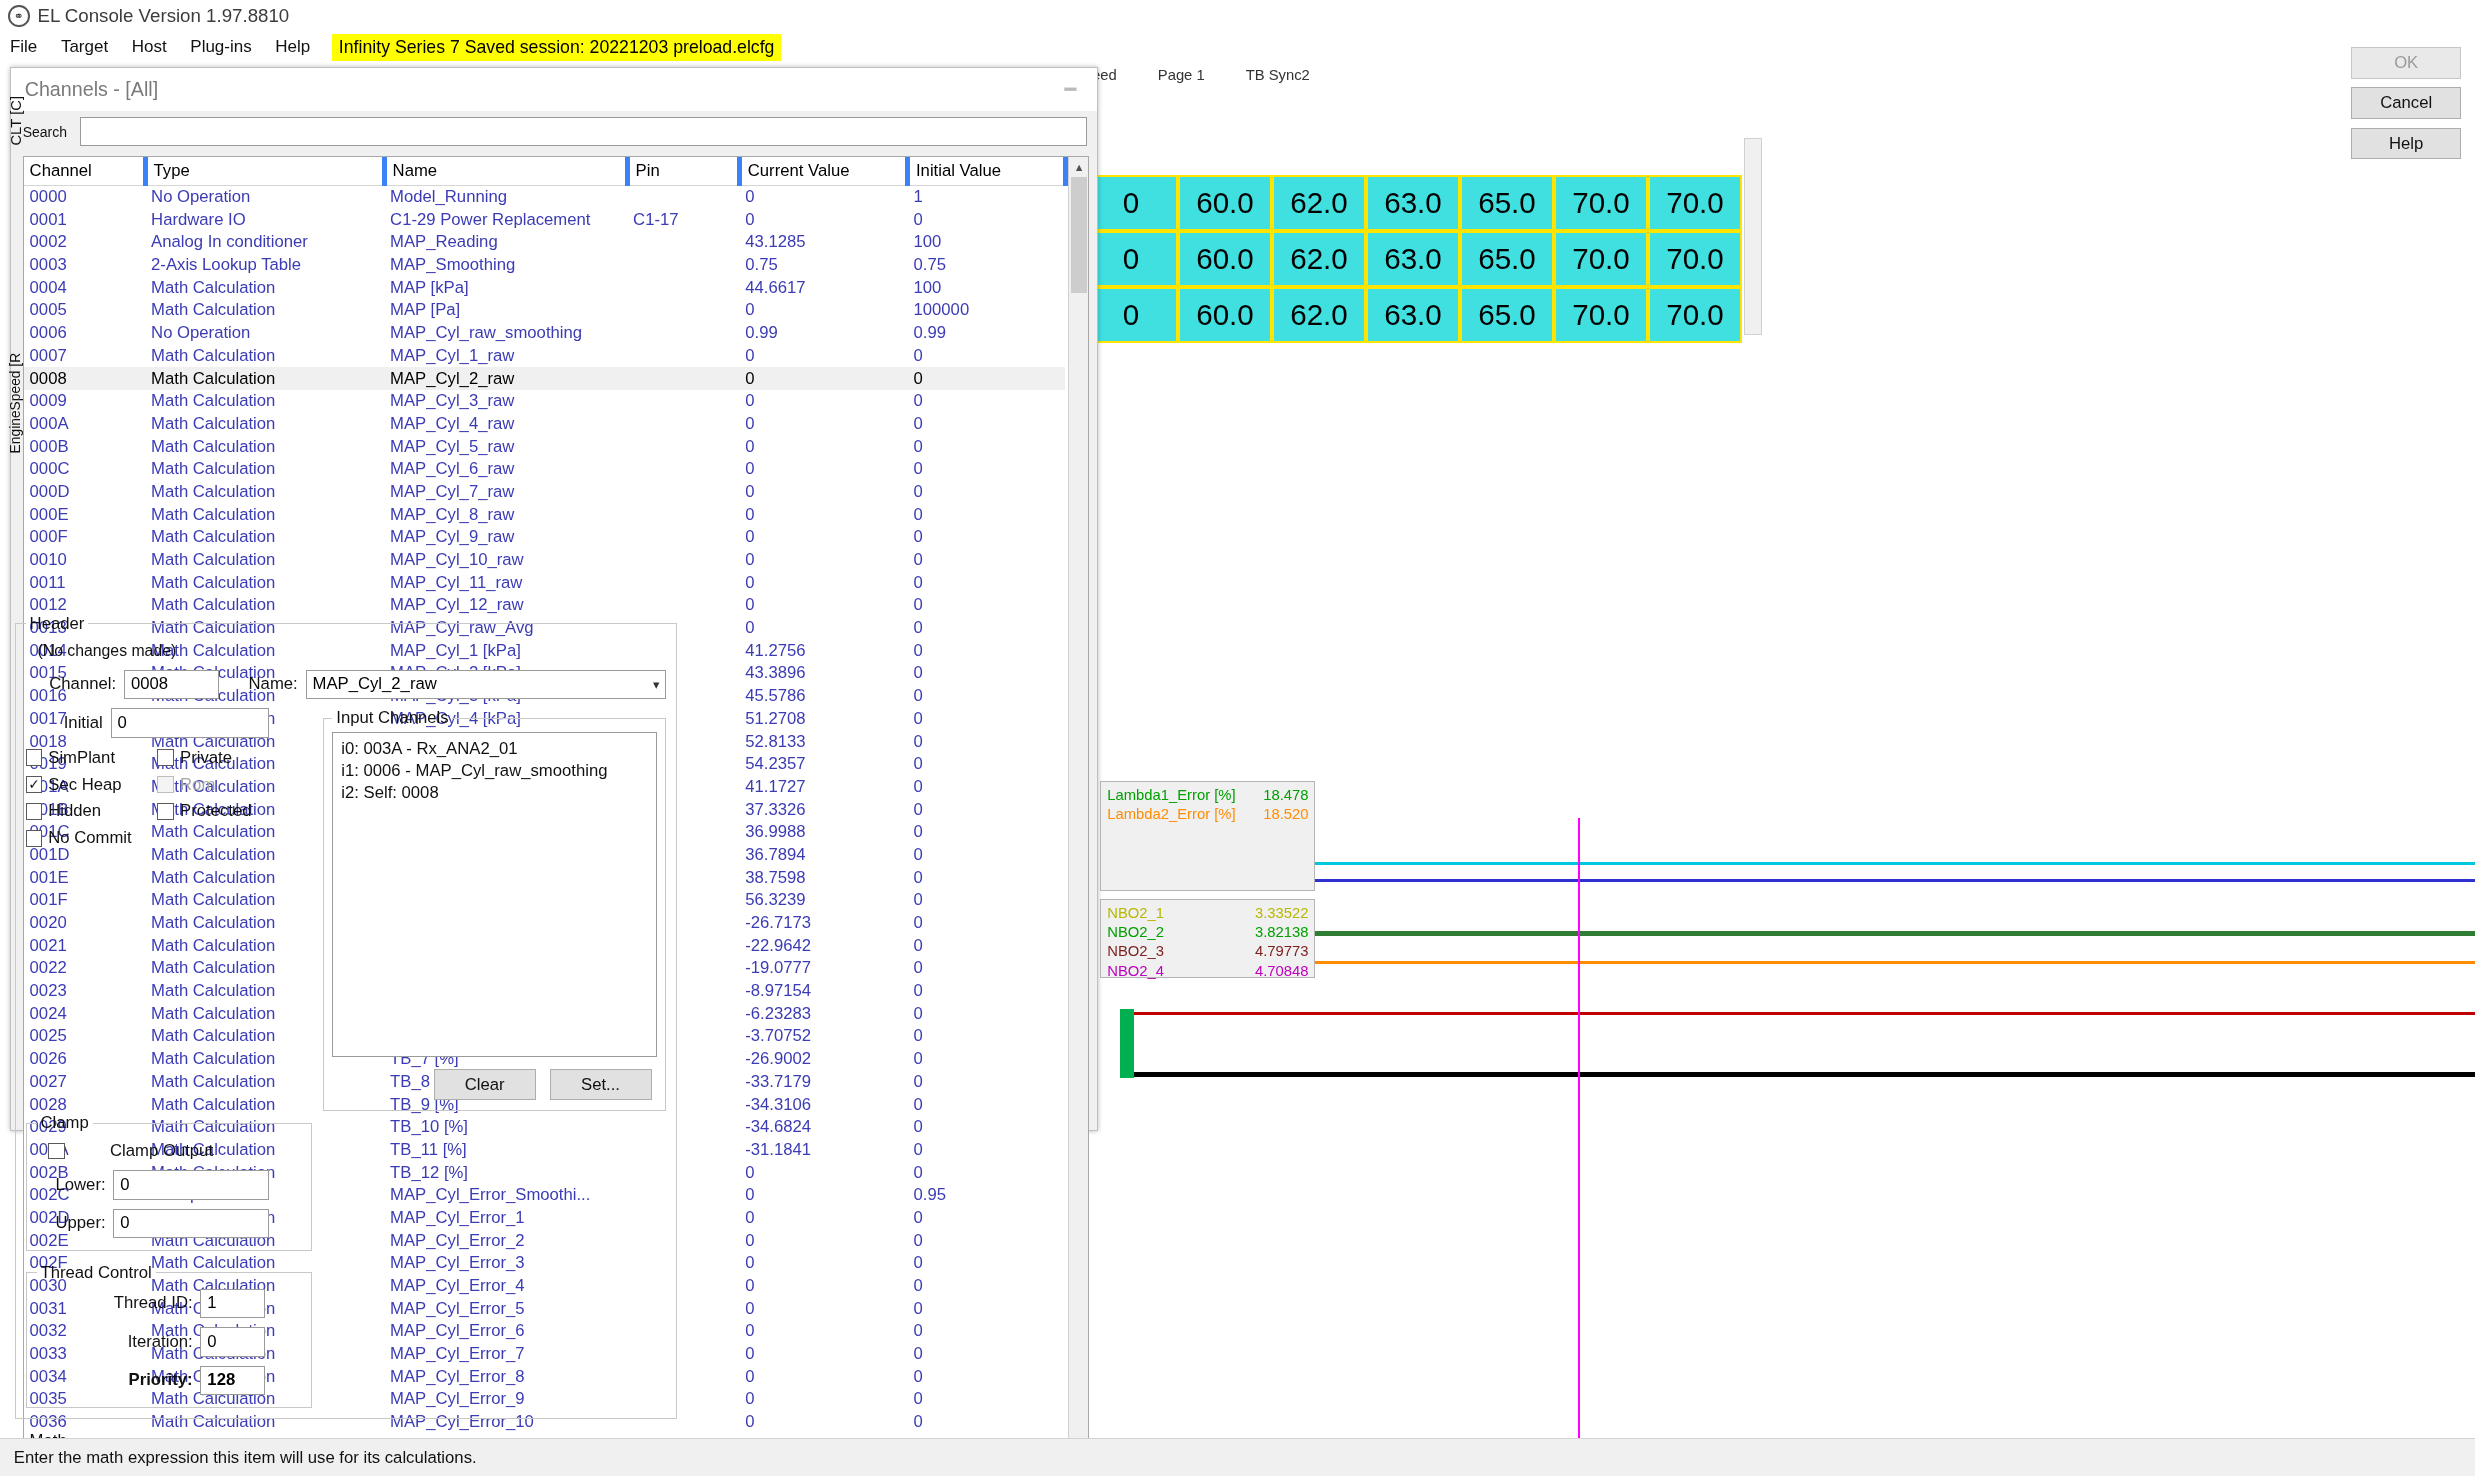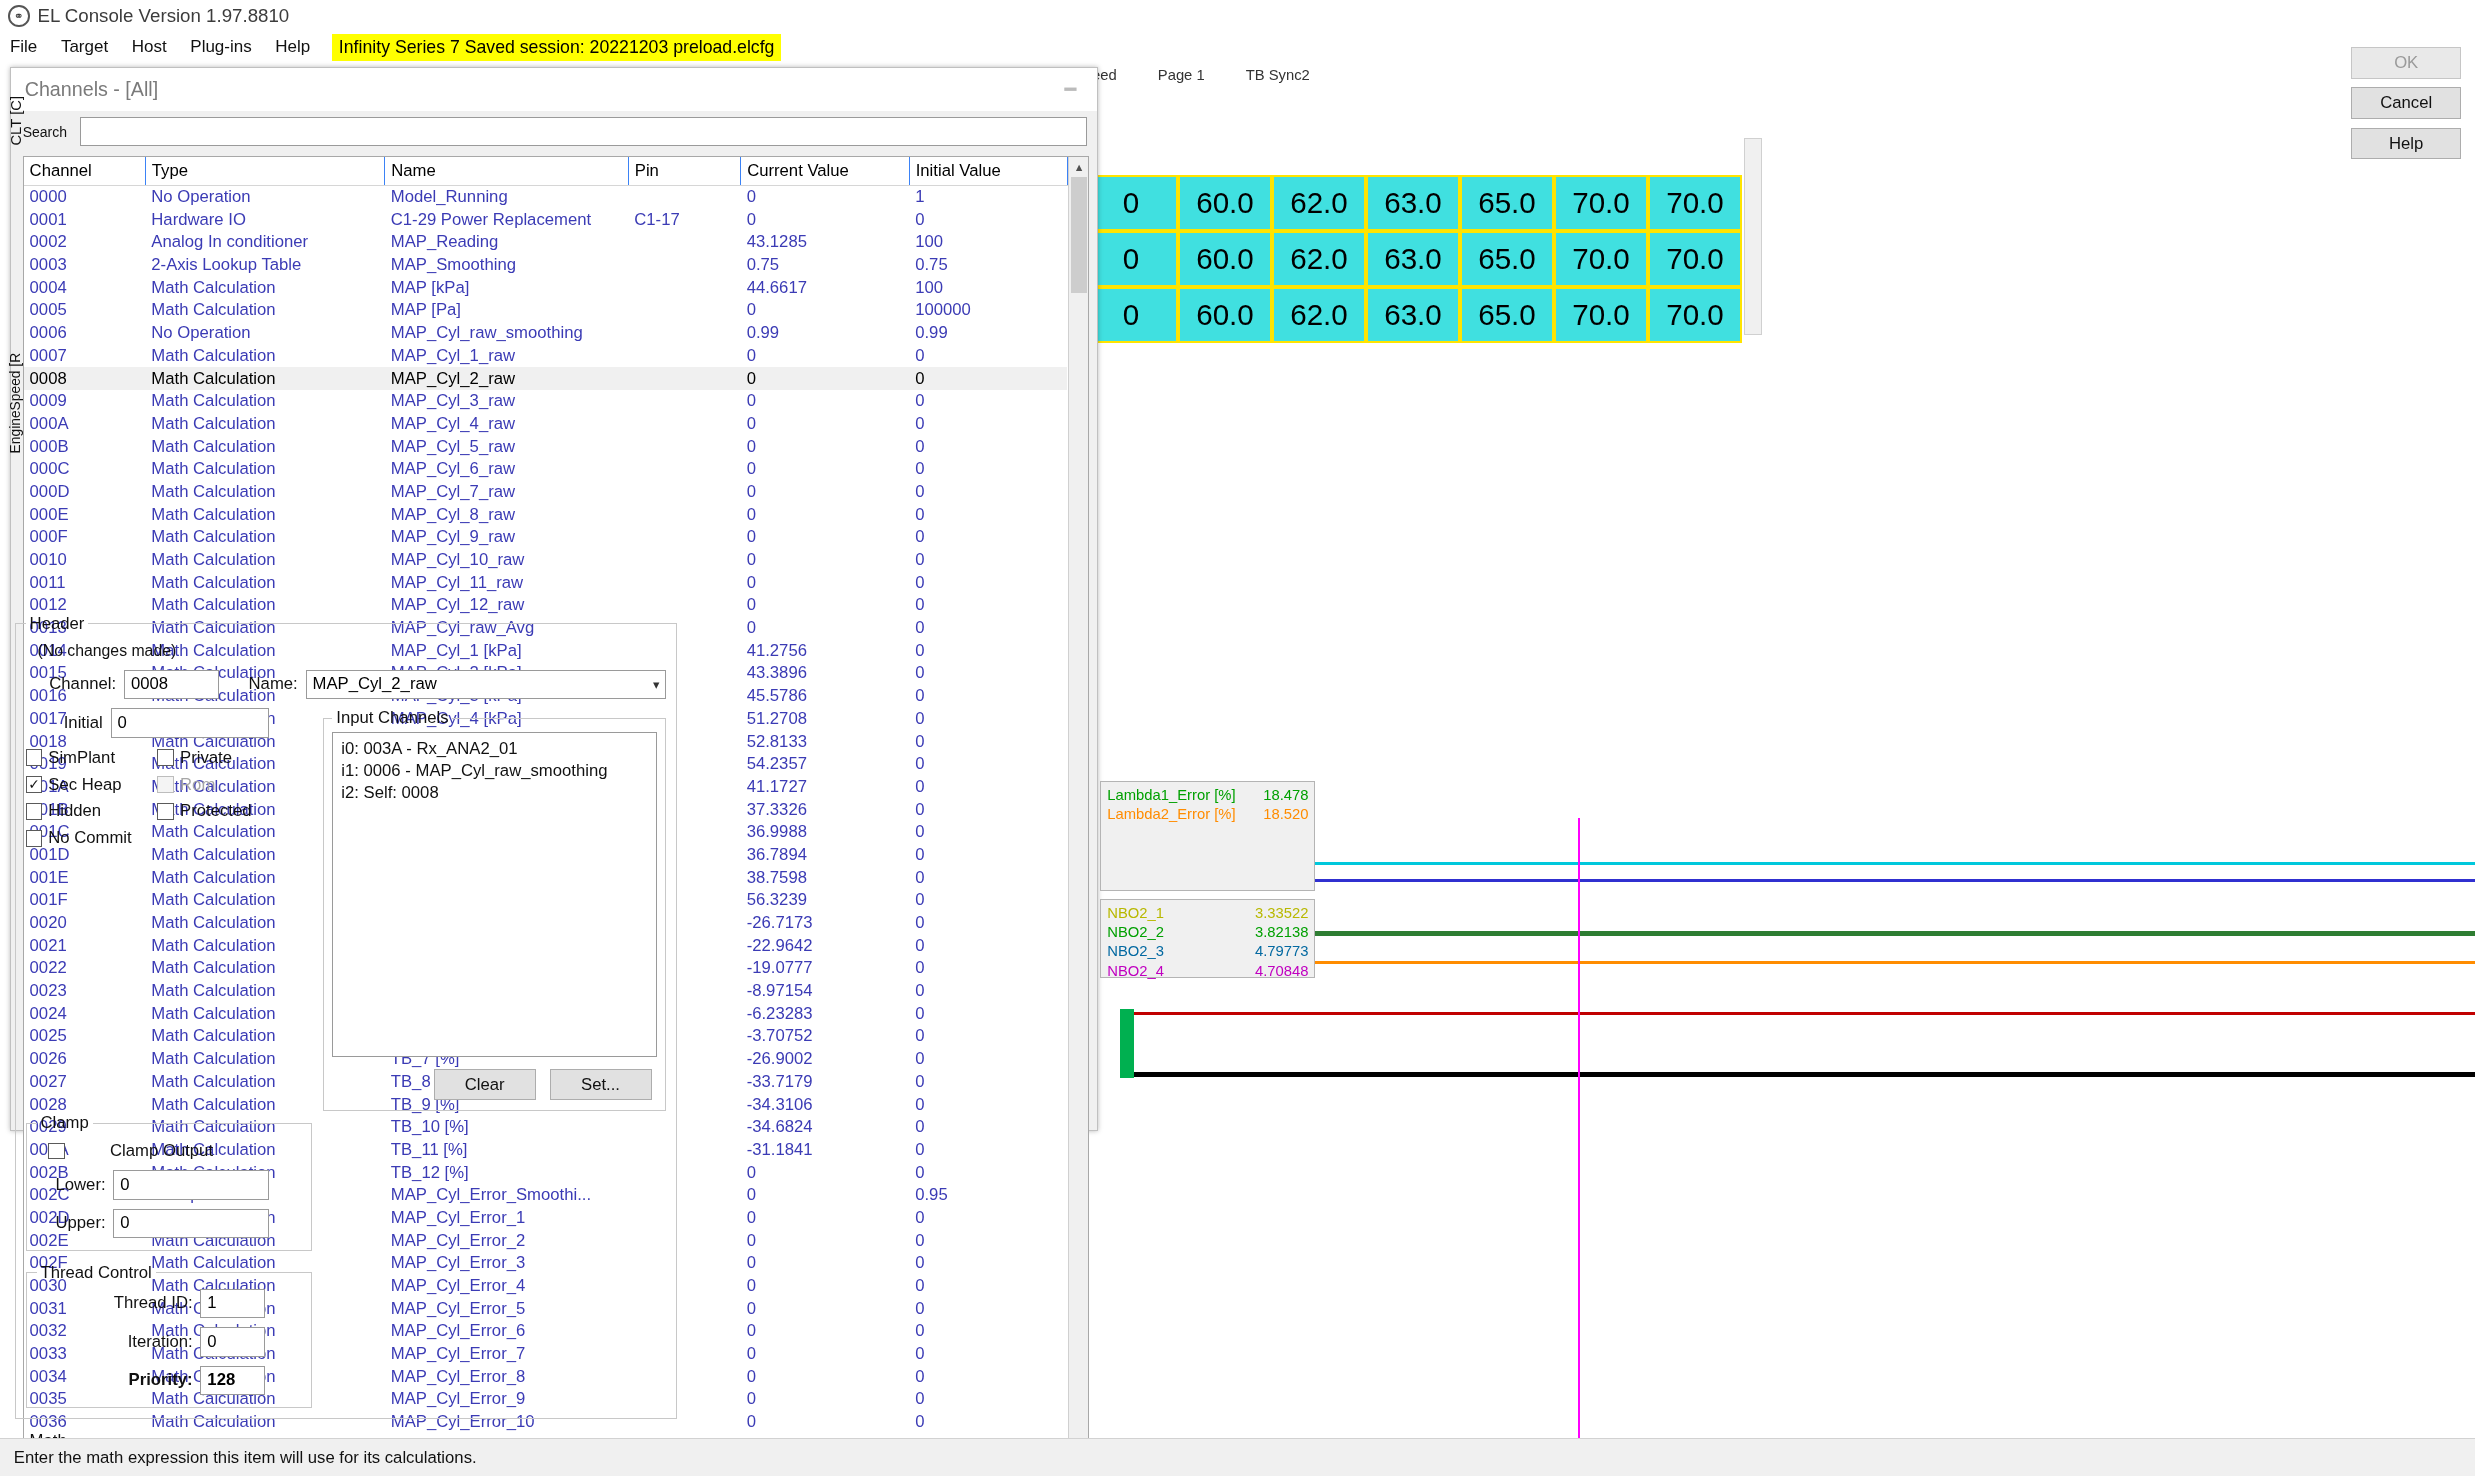--- a/index.html
+++ b/index.html
@@ -80,21 +80,21 @@
   }
   .ch-table-wrap {
     position: relative; margin: 0 7.9px 0 11.8px;
     border: 1px solid #a8a8a8; background: #fff;
     height: 1312px; overflow: hidden;
   }
   table.ch-table { border-collapse: collapse; width: 1044px; table-layout: fixed; }
   table.ch-table th {
     background: #fff; color: #000; font-size: 16.7px; font-weight: normal;
     text-align: left; padding: 3.9px 5.9px; height: 26.6px;
-    border-right: 1px solid #3b82f6; border-bottom: 1px solid #d6d6d6;
+    border-right: 5px solid #3b82f6; border-bottom: 1px solid #d6d6d6;
   }
   table.ch-table td {
     color: #3b3bb5; font-size: 16.7px; padding: 1px 5.9px; height: 22.7px;
     white-space: nowrap; overflow: hidden;
   }
   tr.ch-row.selected td { background: #f0f0f0; color: #000; }
   .col-ch { width: 91px; } .col-type { width: 179px; }
   .col-name { width: 182px; } .col-pin { width: 84px; }
   .col-cur { width: 126px; } .col-init { width: 118px; }
   .ch-scrollbar {
@@ -783,21 +783,21 @@
       </div>
     <div class="plot-legend-box" id="nbo2-legend" style="left:-27.6px; top:81px; width:215px; height:79px;">
         <div class="legend-line" style="color: rgb(184, 184, 0);">
           <span class="legend-name">NBO2_1</span>
           <span class="legend-val">3.33522</span>
         </div>
         <div class="legend-line" style="color: rgb(0, 160, 0);">
           <span class="legend-name">NBO2_2</span>
           <span class="legend-val">3.82138</span>
         </div>
-        <div class="legend-line" style="color: #0369a1;">
+        <div class="legend-line" style="color: #7f1d1d;">
           <span class="legend-name">NBO2_3</span>
           <span class="legend-val">4.79773</span>
         </div>
         <div class="legend-line" style="color: rgb(192, 0, 192);">
           <span class="legend-name">NBO2_4</span>
           <span class="legend-val">4.70848</span>
         </div>
       </div>
   </div>
 

